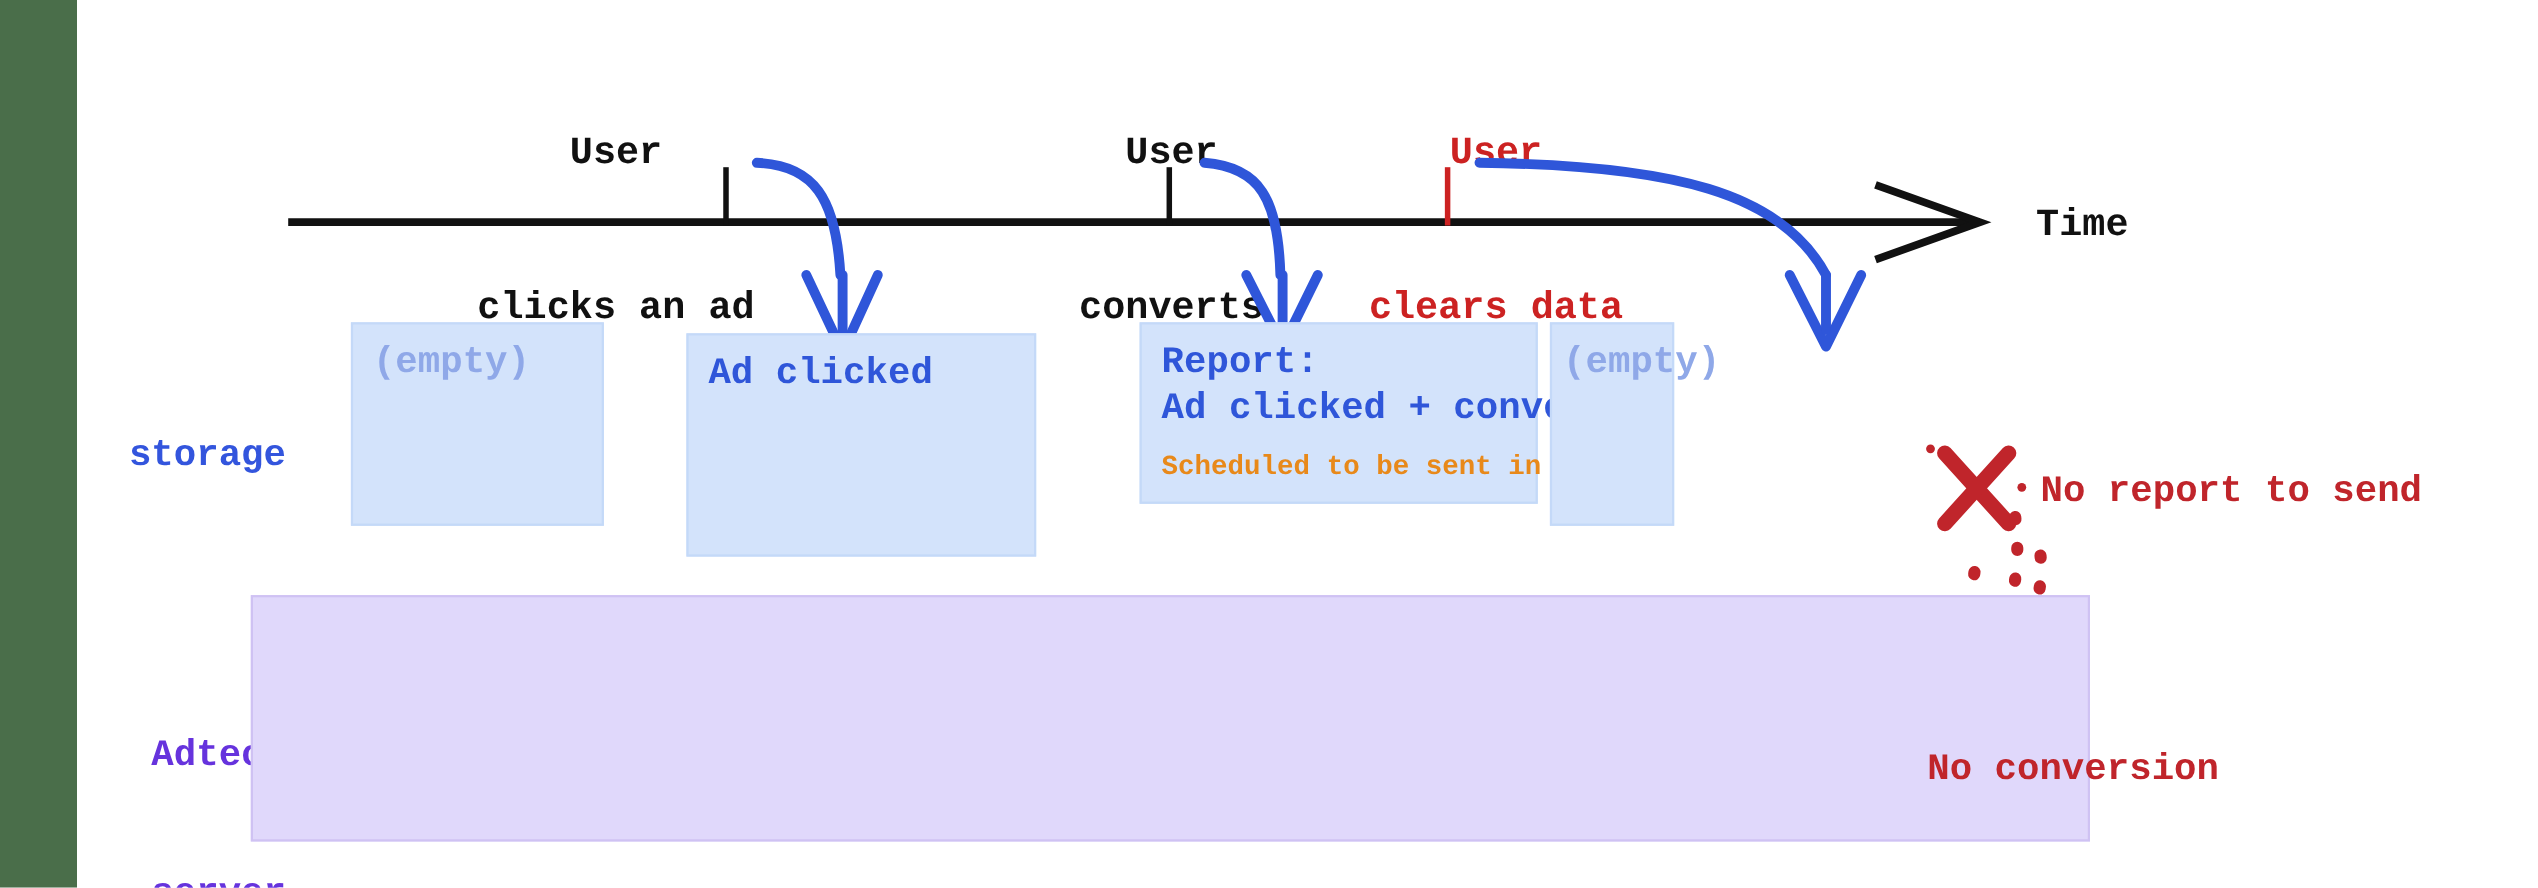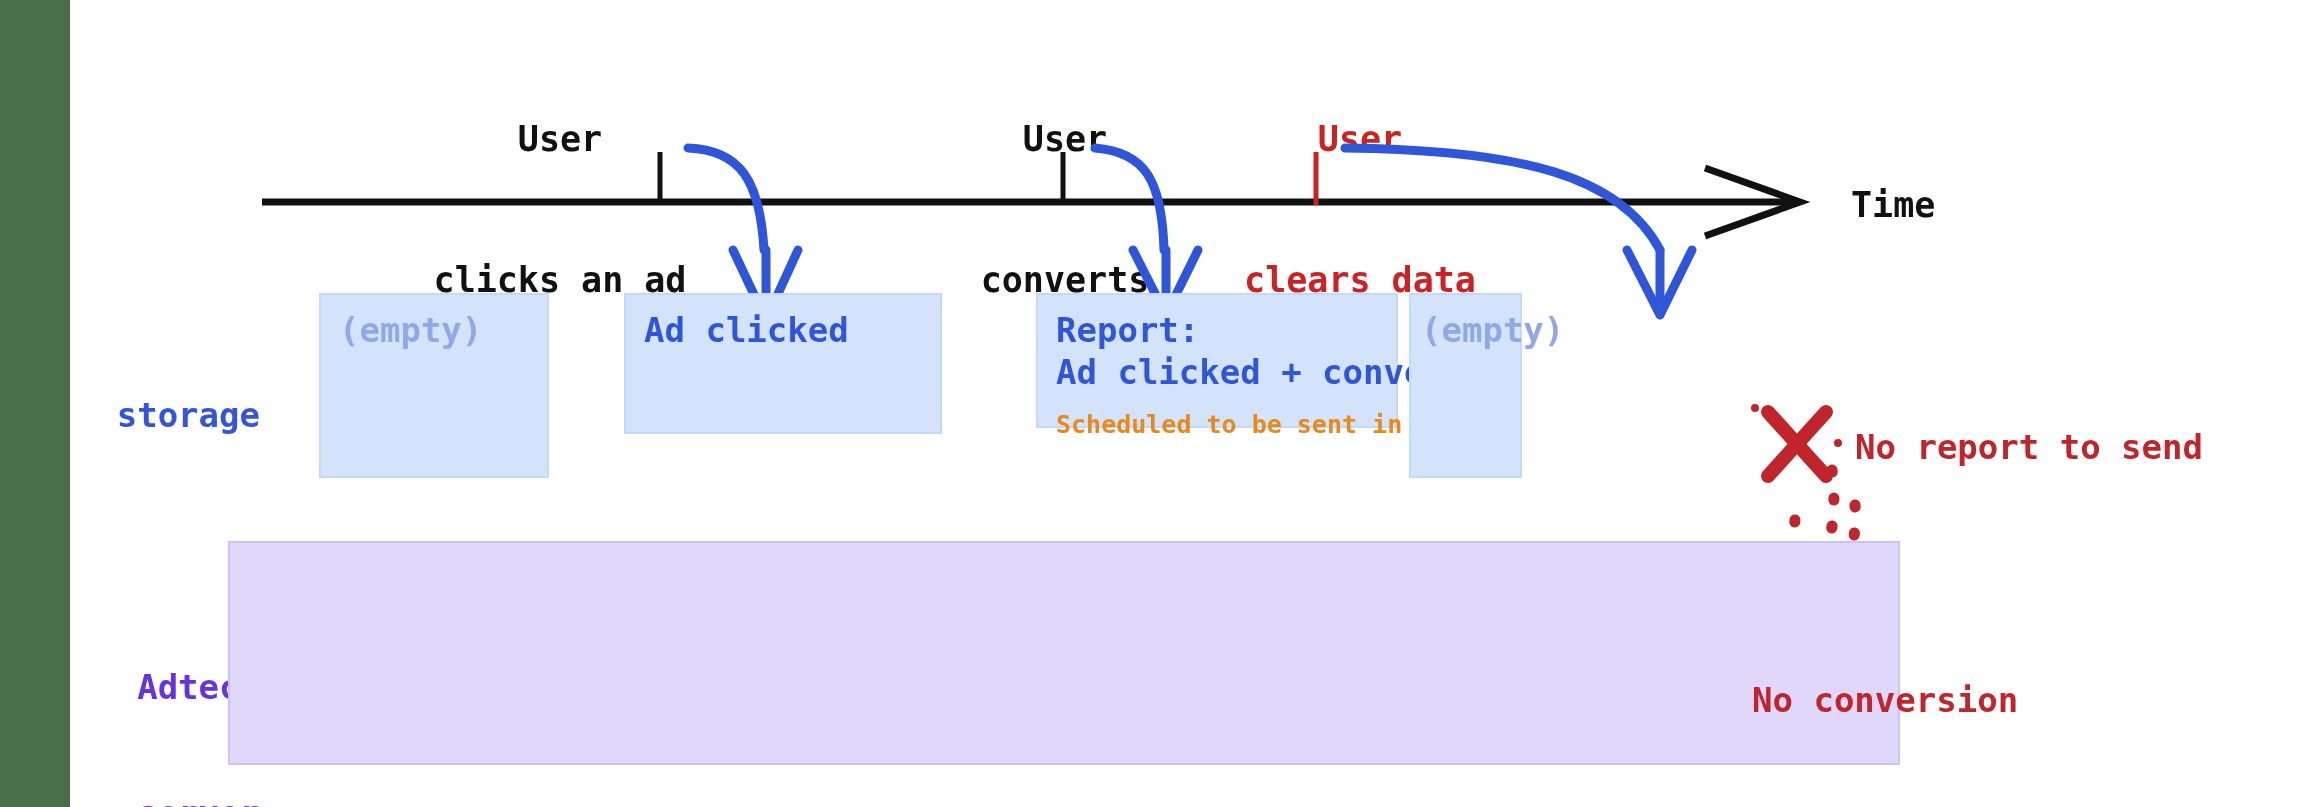--- a/index.html
+++ b/index.html
@@ -1,17 +1,17 @@
 <!DOCTYPE html>
 <html><head>
 <meta charset="utf-8">
 <style>
   html,body{margin:0;padding:0;background:#ffffff;}
   body{width:2307px;height:807px;overflow:hidden;font-family:"DejaVu Sans Mono","Liberation Mono",monospace;}
-  #stage{position:relative;width:2307px;height:807px;background:#ffffff;}
+  #stage{position:relative;width:2307px;height:807px;background:#ffffff;font-family:Liberation Mono, monospace;}
   #green-stripe{position:absolute;left:0;top:0;width:70px;height:807px;background:#4a6e4a;}
   #canvas{position:absolute;left:70px;top:0;width:2237px;height:807px;background:#ffffff;}
   svg.layer{position:absolute;left:0;top:0;width:2307px;height:807px;pointer-events:none;}
 
   .evt-label{position:absolute;text-align:center;font-weight:bold;font-size:35px;line-height:47px;
              letter-spacing:0px;white-space:pre;}
   .evt-black{color:#111111;}
   .evt-red{color:#cc2222;}
 
   .time-label{position:absolute;font-weight:bold;font-size:35px;color:#111111;}
@@ -93,25 +93,25 @@
 
   <div class="row-label adtech" style="left:40px;top:582px;width:220px;">
     <div>Adtech</div>
     <div>server</div>
   </div>
 
   <div class="sbox" style="left:305px;top:293px;width:230px;height:185px;">
     <div class="txt muted">(empty)</div>
   </div>
 
-  <div class="sbox" style="left:610px;top:293px;width:318px;height:141px;">
+  <div class="sbox" style="left:610px;top:303px;width:318px;height:203px;">
     <div class="txt">Ad clicked</div>
   </div>
 
-  <div class="sbox" style="left:1022px;top:293px;width:362px;height:135px;">
+  <div class="sbox" style="left:1022px;top:293px;width:362px;height:165px;">
     <div class="txt" style="top:14px;">Report:</div>
     <div class="txt" style="top:56px;">Ad clicked + converted</div>
     <div class="sub" style="top:115px;">Scheduled to be sent in 1 day</div>
   </div>
 
   <div class="sbox" style="left:1395px;top:293px;width:113px;height:185px;overflow:visible;">
     <div class="txt muted" style="left:10px;width:300px;">(empty)</div>
   </div>
 
   <div class="pbox" style="left:228px;top:541px;width:1672px;height:224px;"></div>

